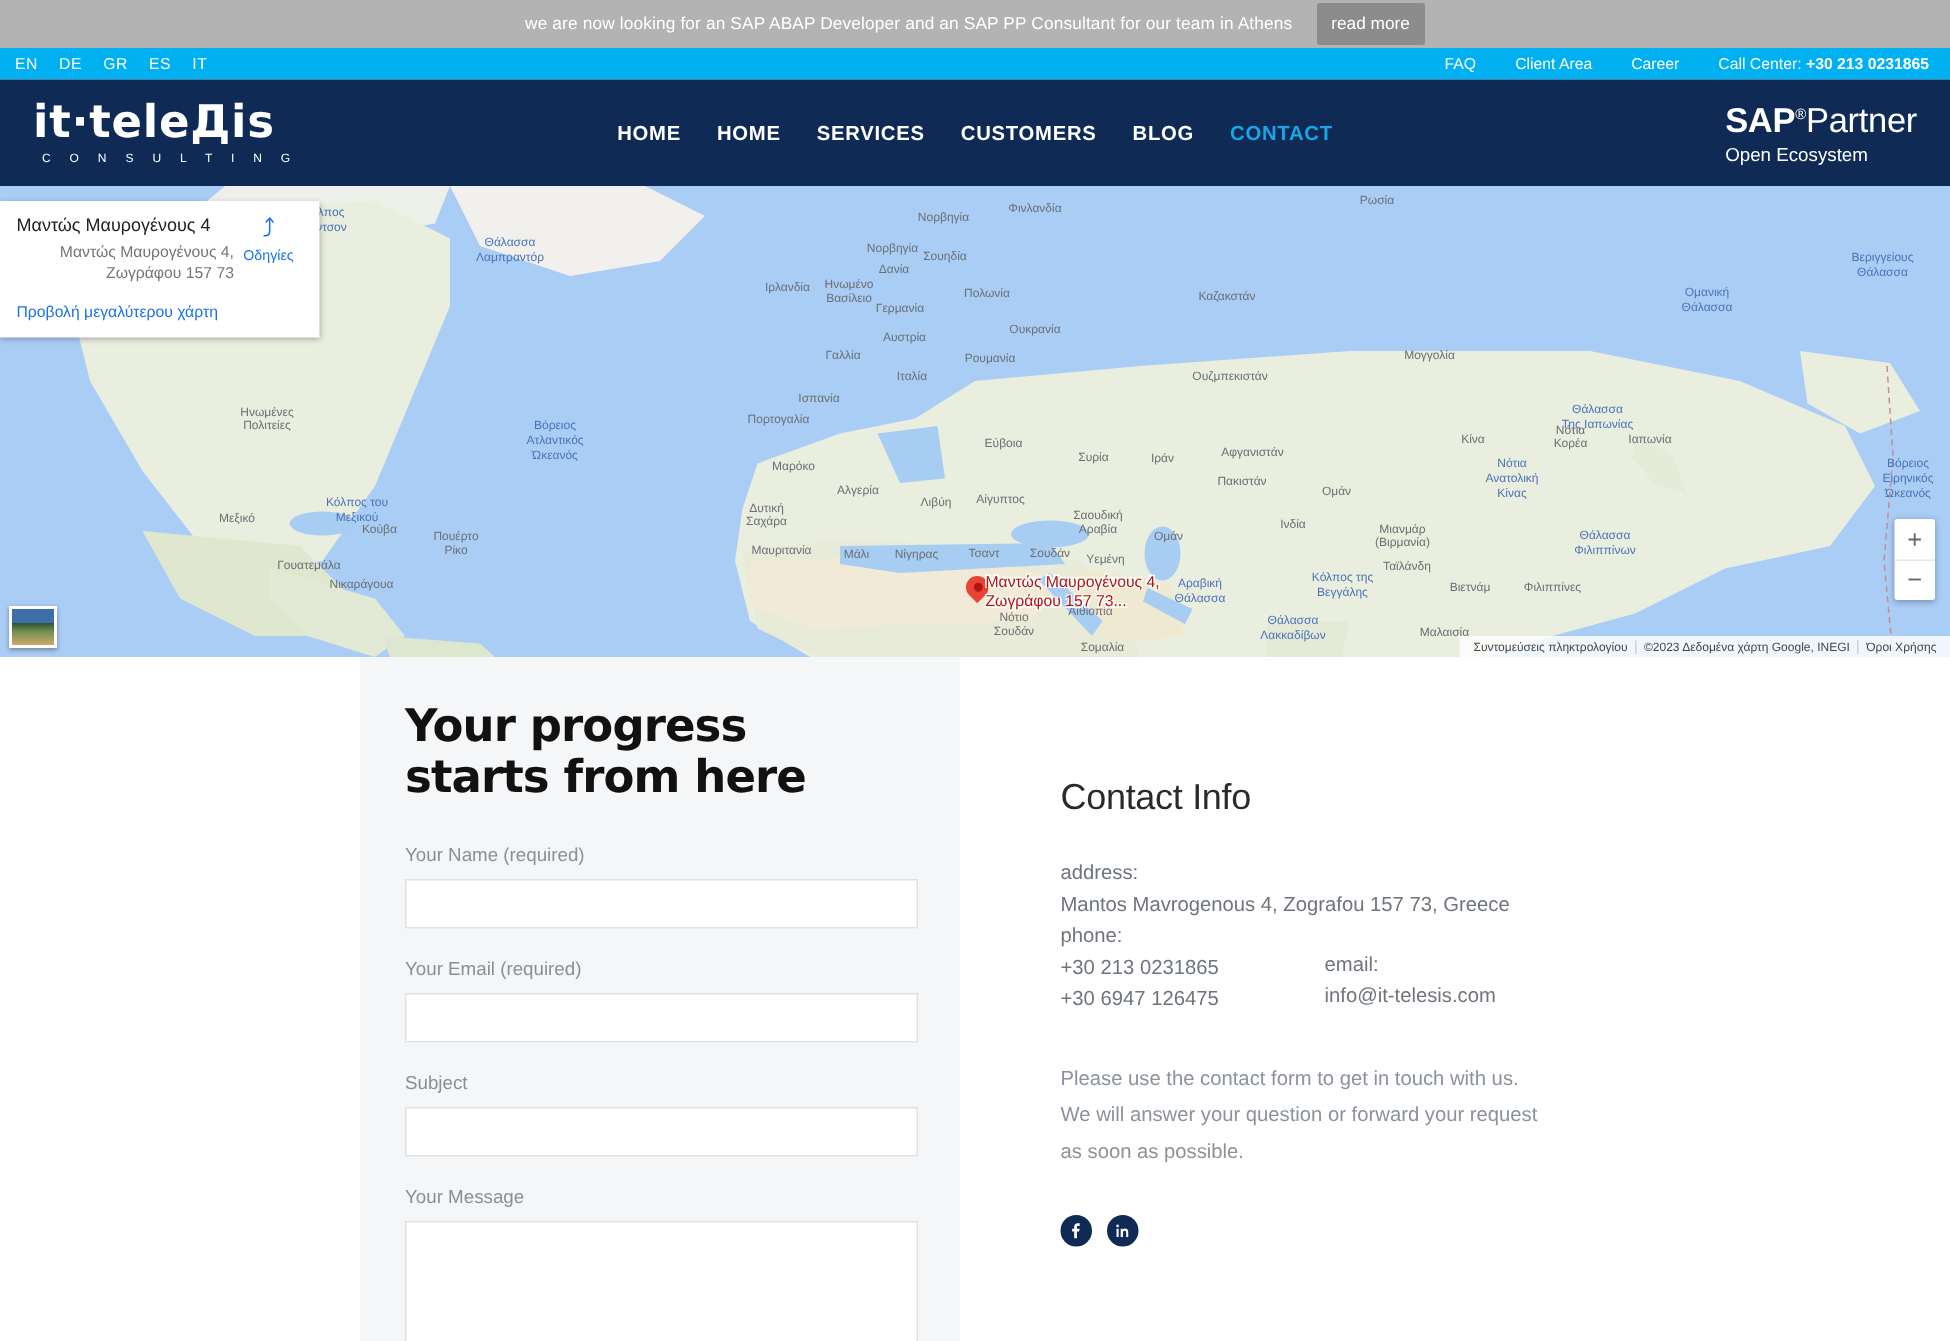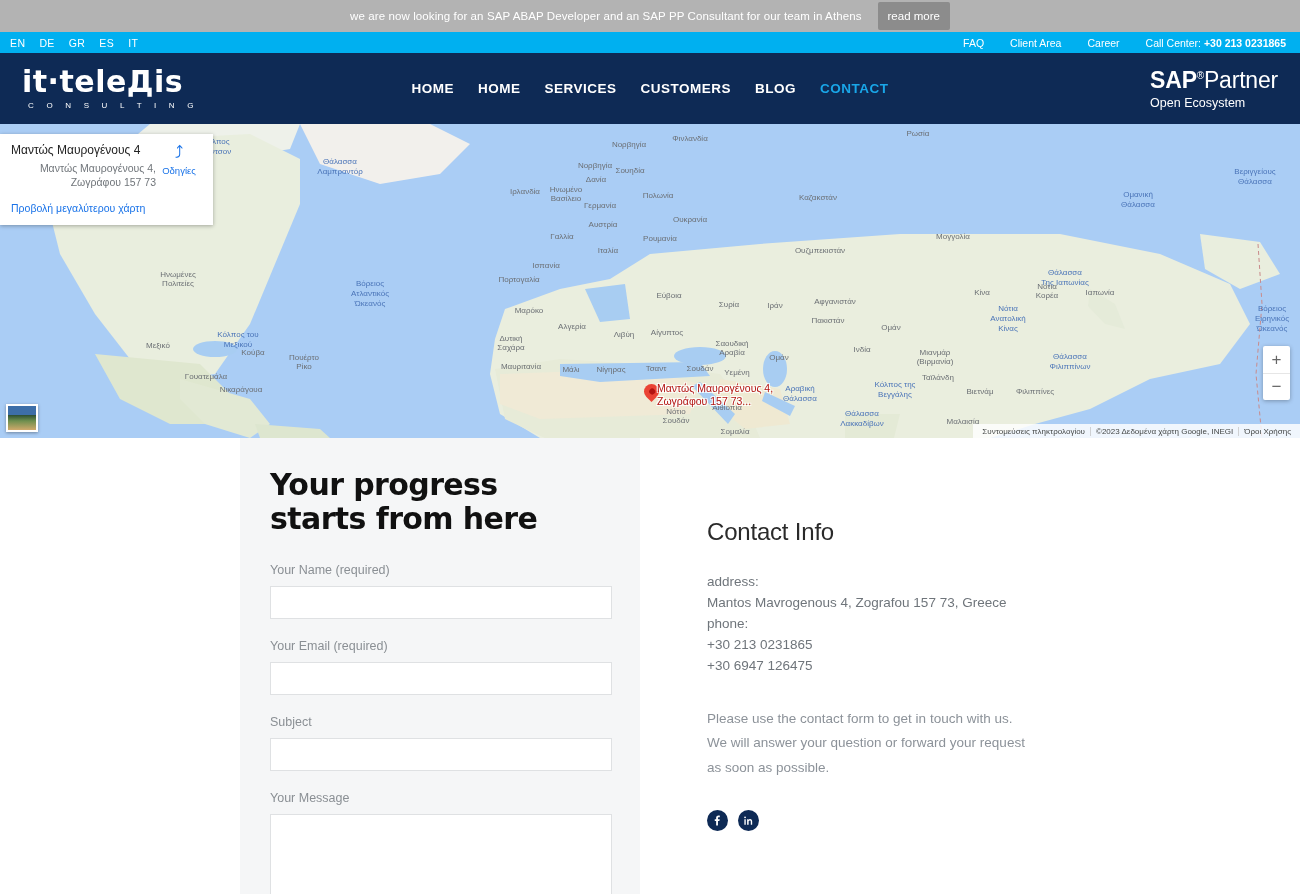--- a/index.html
+++ b/index.html
@@ -438,20 +438,24 @@
 
     <div class="info-label">address:</div>
     <div class="info-value">Mantos Mavrogenous 4, Zografou 157 73, Greece</div>
 
     <div class="info-cols">
       <div class="info-col-left">
         <div class="info-label">phone:</div>
         <div class="info-value">+30 213 0231865</div>
         <div class="info-value">+30 6947 126475</div>
       </div>
+      <div style="padding-top:19px;">
+        <div class="info-label">email:</div>
+        <div class="info-value">info@it-telesis.com</div>
+      </div>
     </div>
 
     <div class="info-note">
       <div>Please use the contact form to get in touch with us.</div>
       <div>We will answer your question or forward your request as soon as possible.</div>
     </div>
 
     <div class="socials">
       <div class="social">
         <svg viewBox="0 0 24 24">

